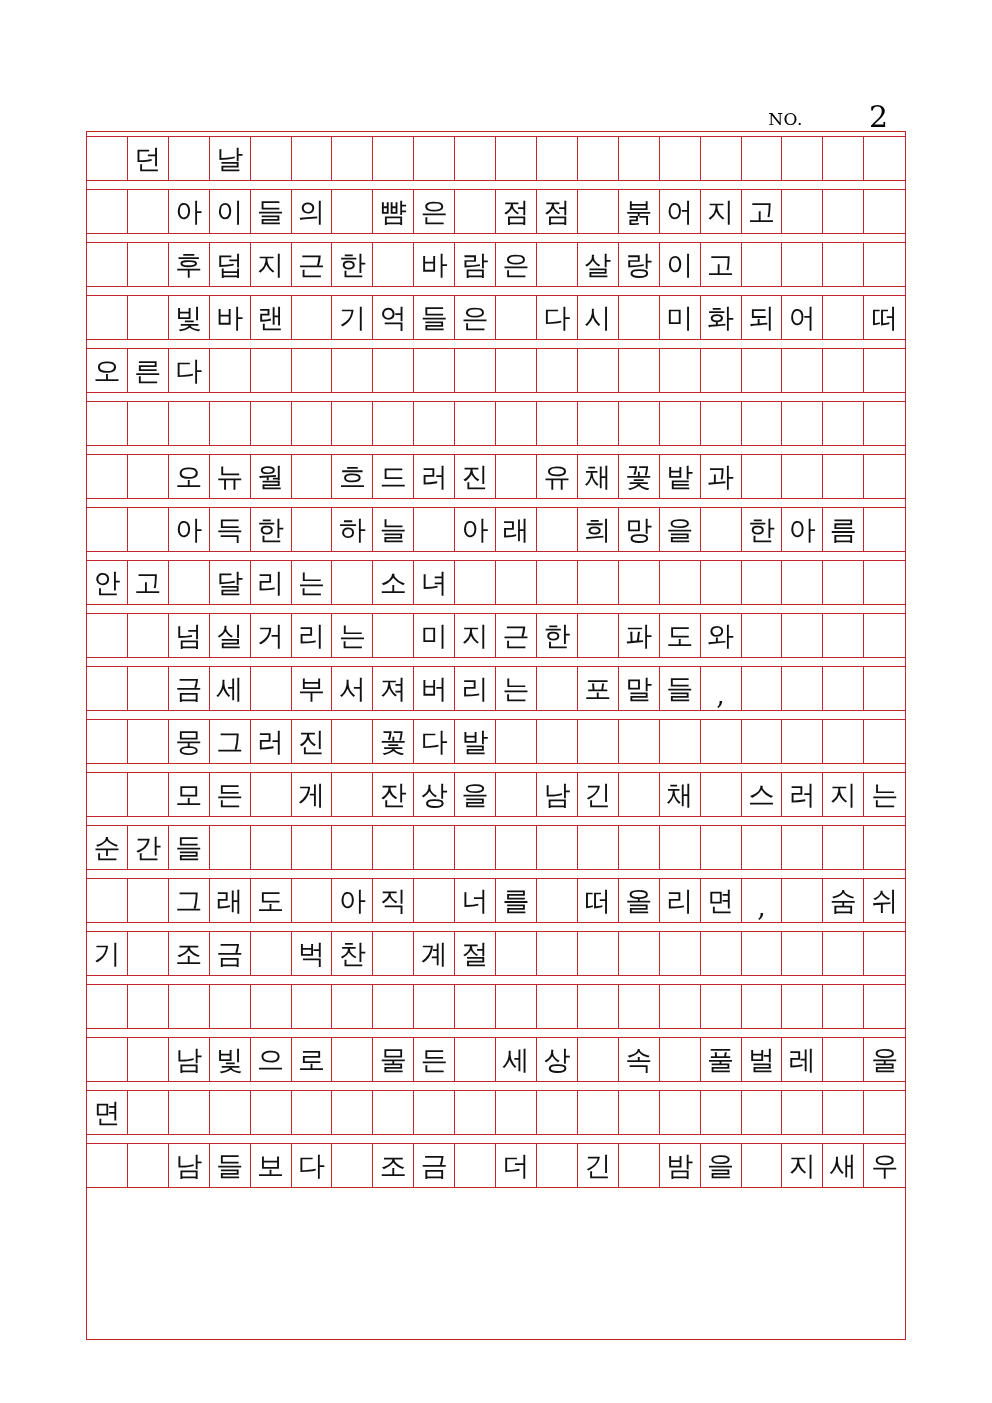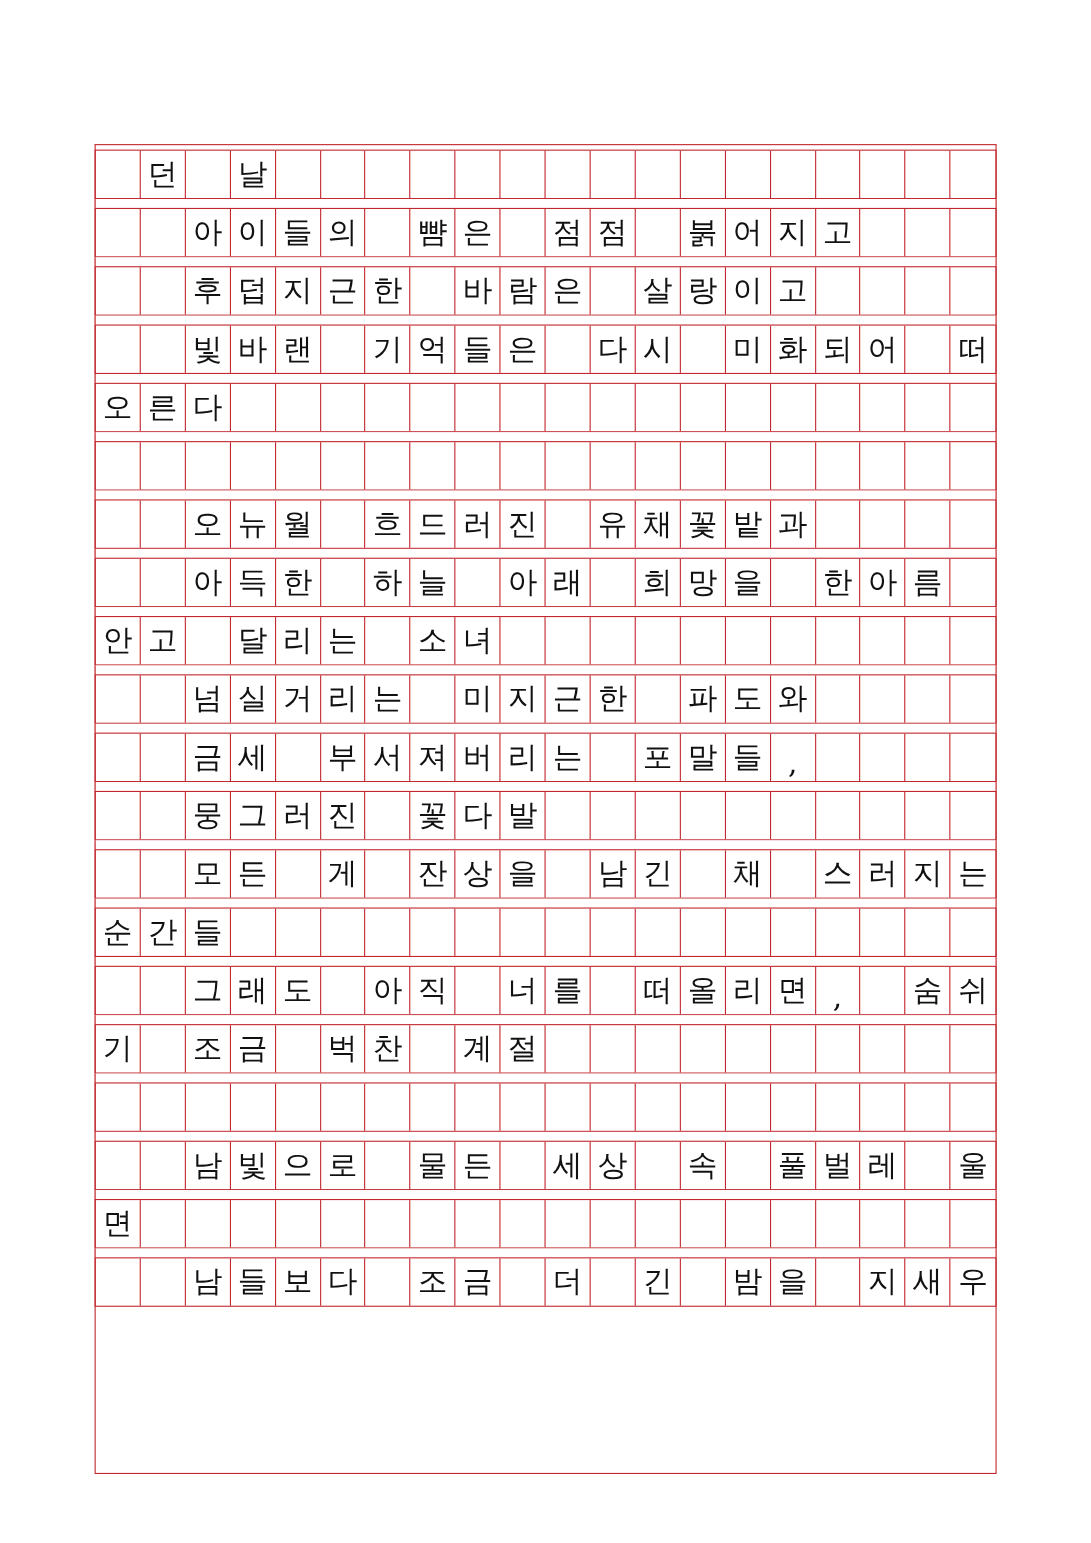--- a/index.html
+++ b/index.html
@@ -126,20 +126,26 @@
   .ms-cell.punct {
     align-items: flex-end;
     padding-bottom: 2px;
   }
 </style>
 </head>
 <body>
 
 <div id="page">
 
+  <div id="header-area">
+    <div class="header-inner">
+      <span id="no-label">NO.</span>
+      <span id="page-number">2</span>
+    </div>
+  </div>
 
   <div id="header-rule"></div>
 
   <div id="page-frame"></div>
 
   <div id="grid">
       <div class="ms-row">
         <div class="ms-cell"></div>
         <div class="ms-cell">던</div>
         <div class="ms-cell"></div>

